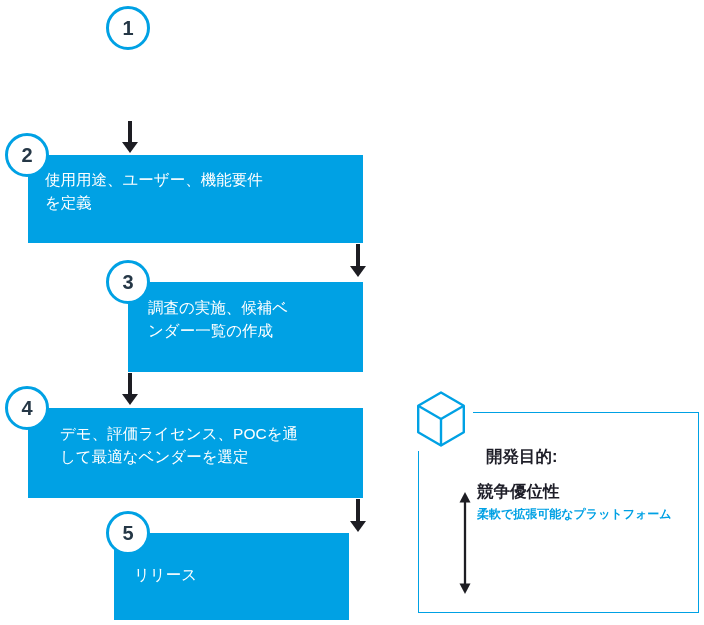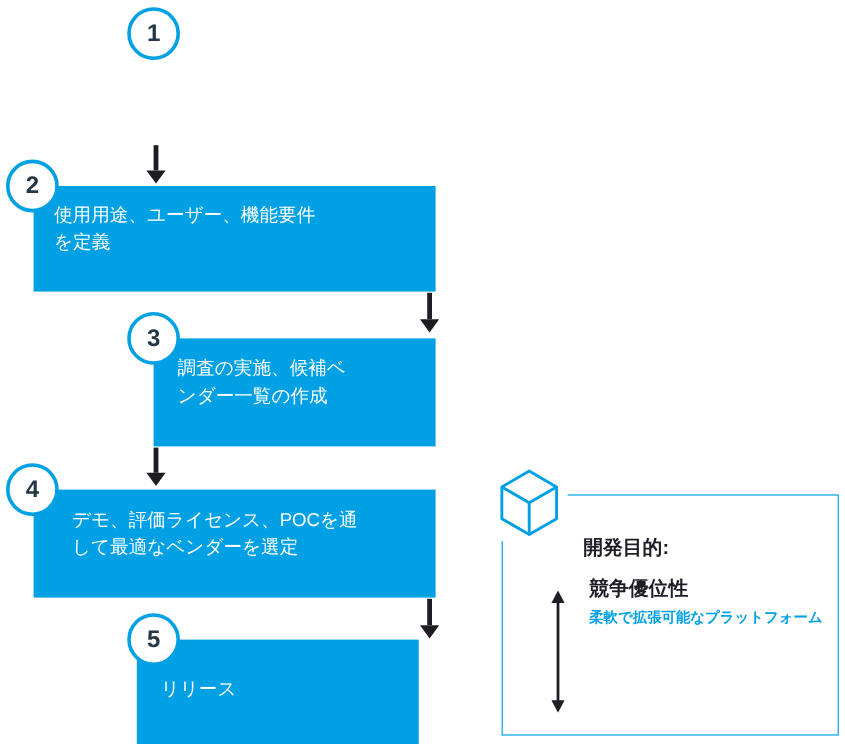--- a/index.html
+++ b/index.html
@@ -49,21 +49,21 @@
   }
   .cube-wrap {
     position:absolute; left:409px; top:387px; width:64px; height:64px;
     background:#ffffff; display:flex; align-items:center; justify-content:center; z-index:3;
   }
   .panel-title {
     position:absolute; left:462px; top:446px;
     font-size:16.5px; font-weight:bold; color:#1E1E28; z-index:4;margin-left:24px;
   }
   .v-arrow { position:absolute; left:457px; top:492px; z-index:4; }
-  .panel-item { position:absolute; left:491px; z-index:4; }
+  .panel-item { position:absolute; left:477px; z-index:4; }
   .i1 { top:482px; }
   .i2 { top:540px; }
   .item-heading { font-size:16.5px; font-weight:bold; color:#1E1E28; line-height:1.2; }
   .item-sub { font-size:12px; font-weight:bold; color:#00A1E4; margin-top:4px; white-space:nowrap; }
 </style>
 </head>
 <body>
 
 <div class="canvas">
 

